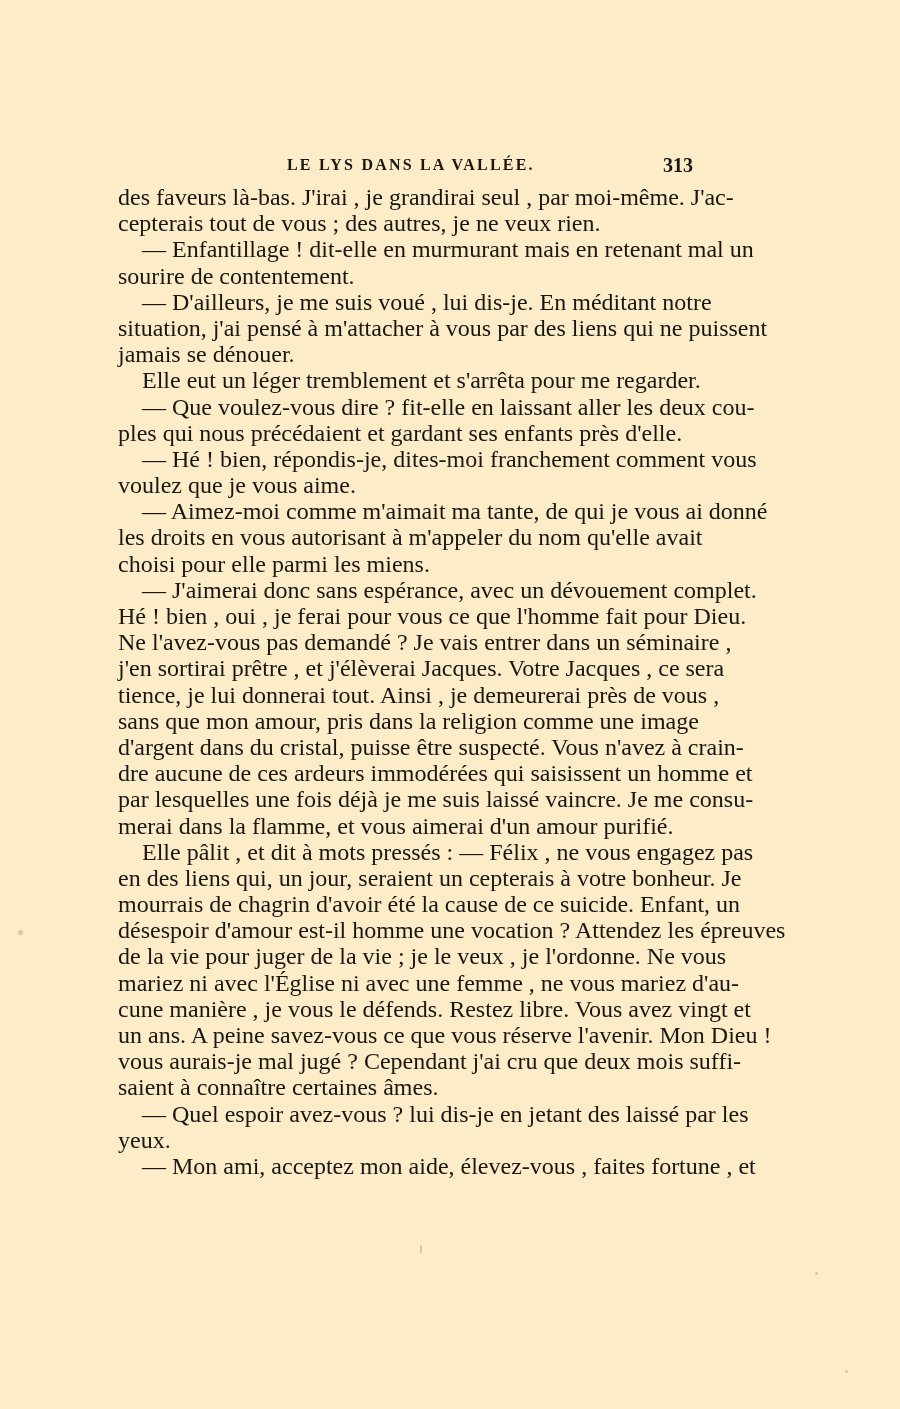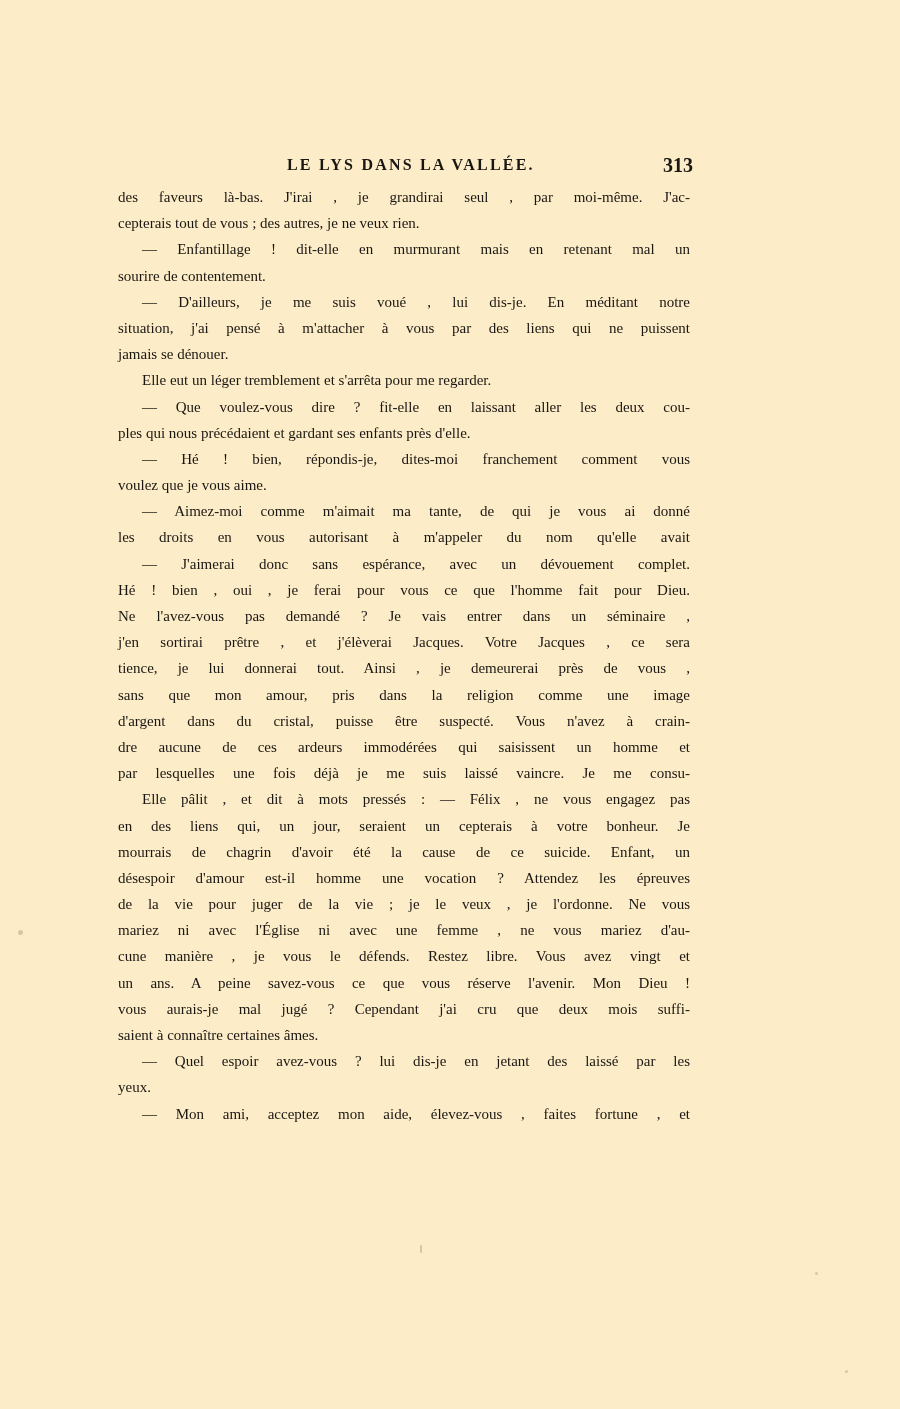--- a/index.html
+++ b/index.html
@@ -47,21 +47,21 @@
       font-size: 20px;
       font-weight: bold;
       margin-left: 31px;
     }
     .body-text {
       position: absolute;
       top: 184px;
       left: 118px;
       width: 572px;
       font-family: "Liberation Serif", serif;
-      font-size: 15px;
+      font-size: 24px;
       line-height: 26.2px;
       color: #1a1612;
       text-align: justify;
       font-stretch: condensed;
     }
     .line {
       display: block;
       white-space: nowrap;
       height: 26.2px;
       text-align: justify;
@@ -96,29 +96,31 @@
       <span class="line indent">— D'ailleurs, je me suis voué , lui dis-je. En méditant notre</span>
       <span class="line">situation, j'ai pensé à m'attacher à vous par des liens qui ne puissent</span>
       <span class="line last">jamais se dénouer.</span>
       <span class="line indent last">Elle eut un léger tremblement et s'arrêta pour me regarder.</span>
       <span class="line indent">— Que voulez-vous dire ? fit-elle en laissant aller les deux cou-</span>
       <span class="line last">ples qui nous précédaient et gardant ses enfants près d'elle.</span>
       <span class="line indent">— Hé ! bien, répondis-je, dites-moi franchement comment vous</span>
       <span class="line last">voulez que je vous aime.</span>
       <span class="line indent">— Aimez-moi comme m'aimait ma tante, de qui je vous ai donné</span>
       <span class="line">les droits en vous autorisant à m'appeler du nom qu'elle avait</span>
+      <span class="line last">choisi pour elle parmi les miens.</span>
       <span class="line indent">— J'aimerai donc sans espérance, avec un dévouement complet.</span>
       <span class="line">Hé ! bien , oui , je ferai pour vous ce que l'homme fait pour Dieu.</span>
       <span class="line">Ne l'avez-vous pas demandé ? Je vais entrer dans un séminaire ,</span>
       <span class="line">j'en sortirai prêtre , et j'élèverai Jacques. Votre Jacques , ce sera</span>
       <span class="line">tience, je lui donnerai tout. Ainsi , je demeurerai près de vous ,</span>
       <span class="line">sans que mon amour, pris dans la religion comme une image</span>
       <span class="line">d'argent dans du cristal, puisse être suspecté. Vous n'avez à crain-</span>
       <span class="line">dre aucune de ces ardeurs immodérées qui saisissent un homme et</span>
       <span class="line">par lesquelles une fois déjà je me suis laissé vaincre. Je me consu-</span>
+      <span class="line last">merai dans la flamme, et vous aimerai d'un amour purifié.</span>
       <span class="line indent">Elle pâlit , et dit à mots pressés : — Félix , ne vous engagez pas</span>
       <span class="line">en des liens qui, un jour, seraient un cepterais à votre bonheur. Je</span>
       <span class="line">mourrais de chagrin d'avoir été la cause de ce suicide. Enfant, un</span>
       <span class="line">désespoir d'amour est-il homme une vocation ? Attendez les épreuves</span>
       <span class="line">de la vie pour juger de la vie ; je le veux , je l'ordonne. Ne vous</span>
       <span class="line">mariez ni avec l'Église ni avec une femme , ne vous mariez d'au-</span>
       <span class="line">cune manière , je vous le défends. Restez libre. Vous avez vingt et</span>
       <span class="line">un ans. A peine savez-vous ce que vous réserve l'avenir. Mon Dieu !</span>
       <span class="line">vous aurais-je mal jugé ? Cependant j'ai cru que deux mois suffi-</span>
       <span class="line last">saient à connaître certaines âmes.</span>

